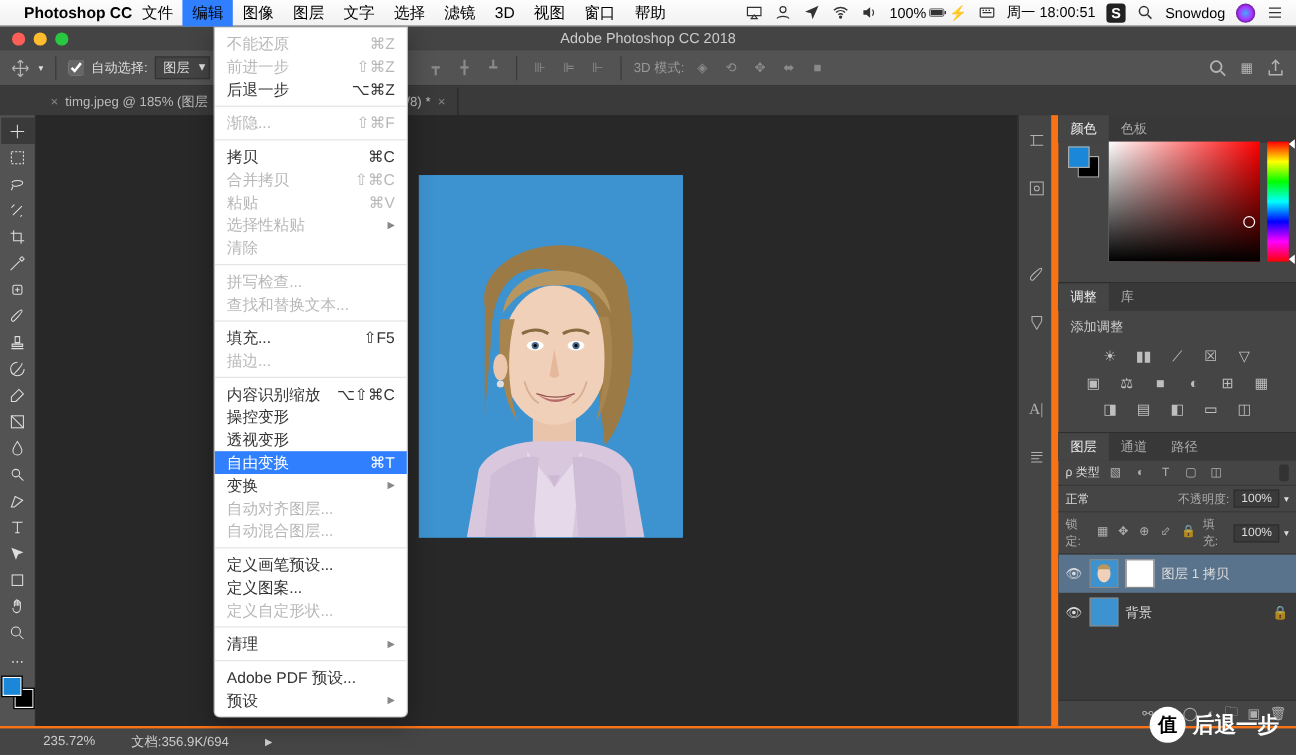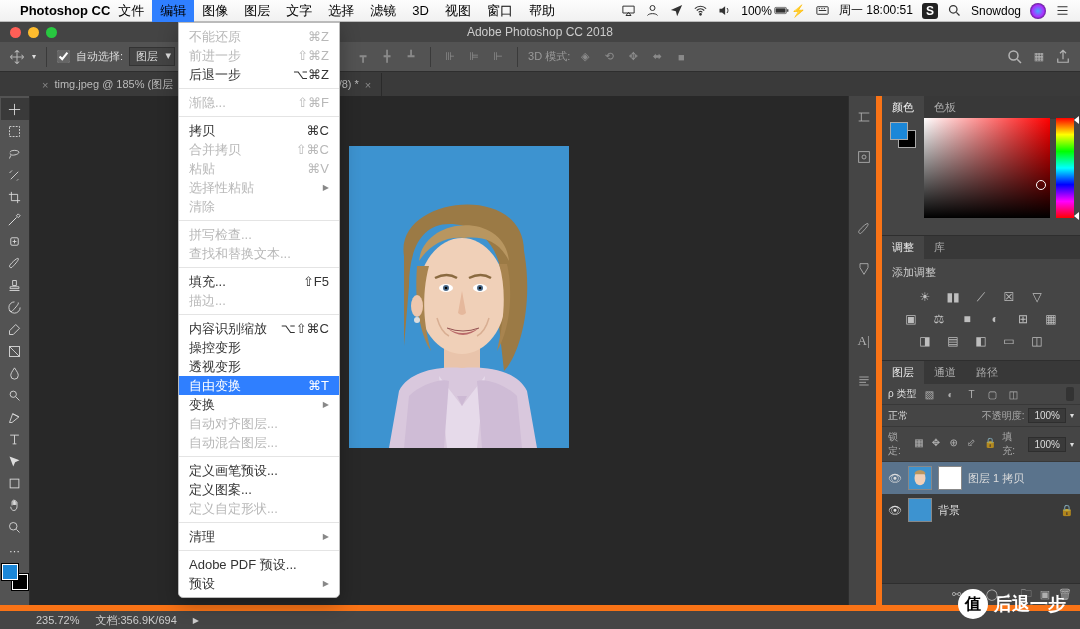--- a/index.html
+++ b/index.html
@@ -72,21 +72,21 @@
 .layer-list{flex:1;background:#3a3a3a;overflow:auto}
 .layer{display:flex;align-items:center;padding:4px 6px;gap:6px;color:#ddd;font-size:11px}
 .layer.sel{background:#5a738c}
 .layer .eye{width:14px;text-align:center}
 .layer .thumb{width:24px;height:24px;border:1px solid #888;background:#3d93d0;display:flex;align-items:center;justify-content:center;overflow:hidden}
 .layer .thumb svg{width:100%;height:100%}
 .layer .mask{width:24px;height:24px;border:1px solid #888;background:#fff}
 .layer .lock{margin-left:auto;opacity:.7}
 .layer-footer{height:22px;background:#454545;border-top:1px solid #2e2e2e;display:flex;justify-content:flex-end;align-items:center;gap:8px;padding:0 8px}
 .layer-footer span{opacity:.7;font-size:11px}
-.status{position:absolute;left:0;right:0;bottom:0;height:24px;background:#454545;border-top:6px solid #f97316;display:flex;align-items:center;padding:0 36px;gap:16px;font-size:11px;color:#ccc}
+.status{position:absolute;left:0;right:0;bottom:0;height:24px;background:#454545;border-top:2px solid #f97316;display:flex;align-items:center;padding:0 36px;gap:30px;font-size:11px;color:#ccc}
 .watermark{position:absolute;right:14px;bottom:10px;display:flex;align-items:center;gap:6px;color:#fff;font-size:18px;font-weight:600;z-index:50}
 .watermark .badge{width:30px;height:30px;border-radius:50%;background:#fff;color:#000;display:flex;align-items:center;justify-content:center;font-size:16px;font-weight:700}
 .cb2{background:#3a3a3a;border:1px solid #2e2e2e;padding:1px 5px;font-size:10px}
 input[type=checkbox]{accent-color:#666}
 </style>
 </head>
 <body>
 
 <div class="mac-menubar">
   <span class="apple"></span>

